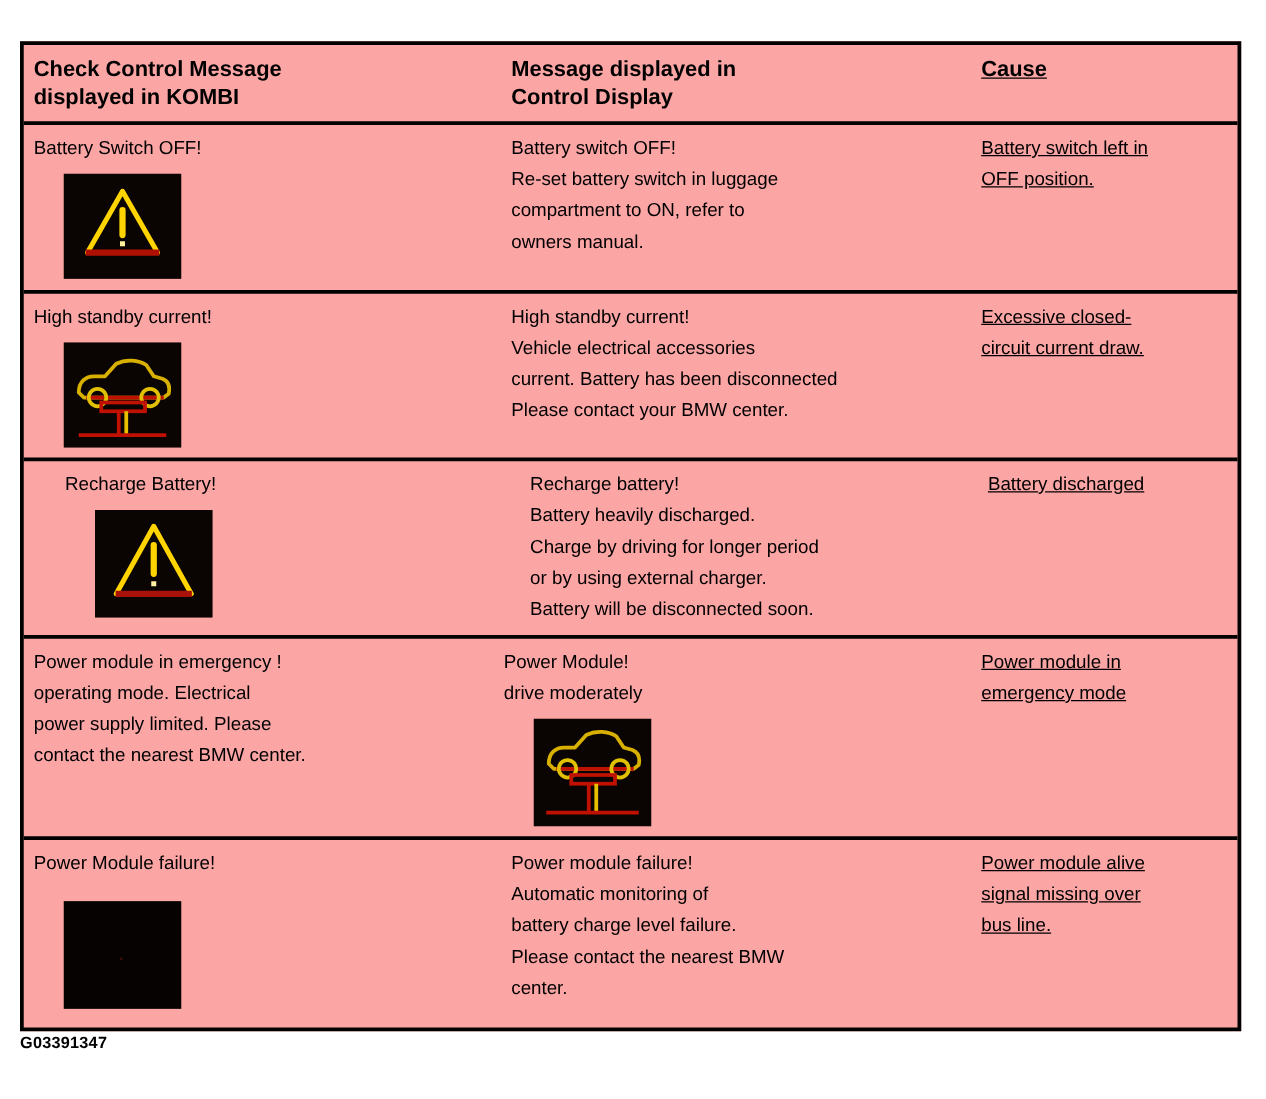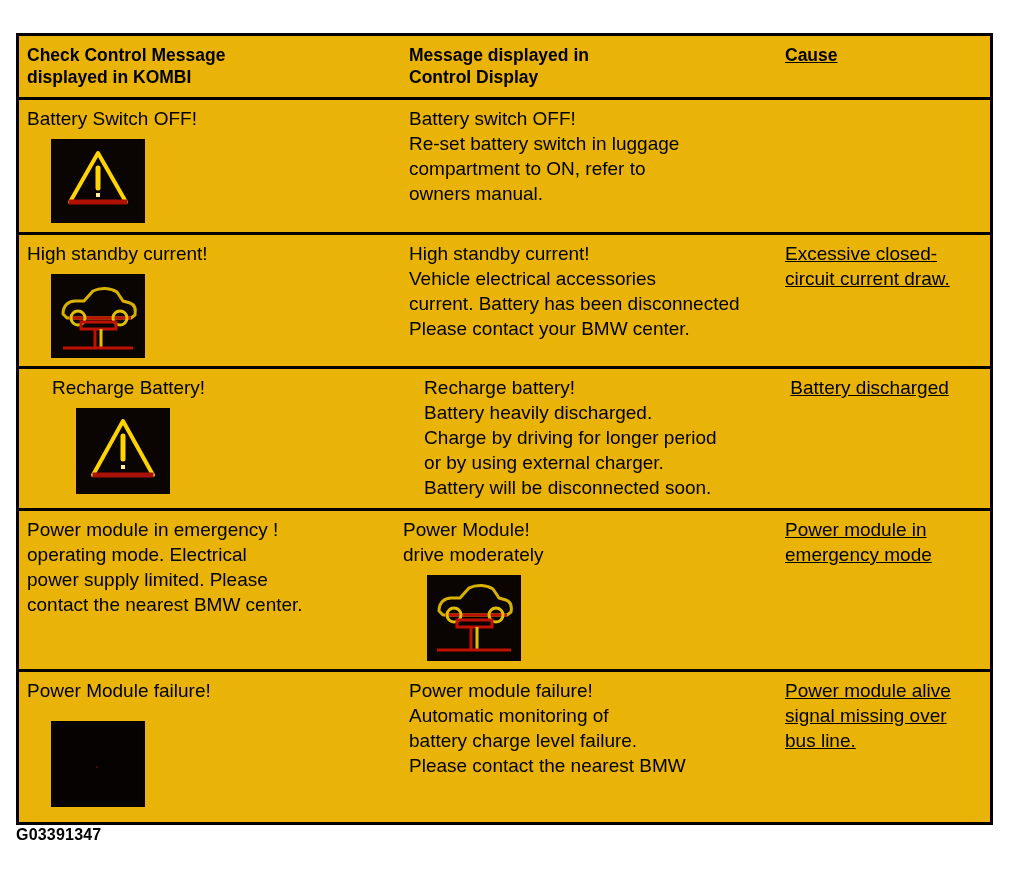--- a/index.html
+++ b/index.html
@@ -23,42 +23,42 @@
     height: 879px;
   }
 
   .table-wrap {
     position: absolute;
     left: 16px;
     top: 33px;
     width: 977px;
     border: 3px solid #000;
     box-sizing: border-box;
-    background: #eab308;
+    background: #fca5a5;
   }
 
   .row {
     display: flex;
     border-bottom: 3px solid #000;
     box-sizing: border-box;
   }
   .row:last-child { border-bottom: none; }
 
   .row.header-row .cell {
     font-weight: bold;
     font-size: 17.5px;
     line-height: 22px;
     padding-top: 8px;
   }
   .row.header-row { min-height: 64px; }
 
   .cell {
     box-sizing: border-box;
     padding: 6px 8px 8px 8px;
-    font-size: 19px;
+    font-size: 15px;
     line-height: 25px;
   }
   .col-kombi { width: 382px; }
   .col-display { width: 376px; }
   .col-cause  { width: 213px; text-decoration: underline; }
 
   .cell .line { white-space: nowrap; }
 
   
   .icon-box {
@@ -78,21 +78,21 @@
   .r1 { min-height: 135px; }
   .r2 { min-height: 133px; }
   .r3 { min-height: 140px; padding-left: 25px; }
   .r4 { min-height: 155px; }
   .r5 { min-height: 150px; }
 
   .footer-code {
     position: absolute;
     left: 16px;
     top: 826px;
-    font-size: 16px;
+    font-size: 13px;
     font-weight: bold;
     letter-spacing: 0.2px;
     font-family: "Liberation Sans", sans-serif;
   }
 </style>
 </head>
 <body>
 
 <div id="page">
 
@@ -123,20 +123,24 @@
             <path d="M47 29 L47 49" stroke="#ffd400" stroke-width="5" stroke-linecap="round"></path>
             <rect x="45" y="54" width="4" height="4" fill="#fff0a0"></rect>
           </svg>
         </div>
       </div>
       <div class="cell col-display">
         <div class="line">Battery switch OFF!</div>
         <div class="line">Re-set battery switch in luggage</div>
         <div class="line">compartment to ON, refer to</div>
         <div class="line">owners manual.</div>
+      </div>
+      <div class="cell col-cause">
+        <div class="line">Battery switch left in</div>
+        <div class="line">OFF position.</div>
       </div>
     </div>
 
     <div class="row r2">
       <div class="cell col-kombi">
         <div class="line">High standby current!</div>
         <div class="icon-box">
           <svg viewBox="0 0 94 84" xmlns="http://www.w3.org/2000/svg" aria-hidden="true">
             <rect x="0" y="0" width="94" height="84" fill="#0a0503"></rect>
             <path d="M12 40 C12 31 18 27 24 27 L33 27 L42 17 C50 13 60 14 66 18 L72 27 L79 29 C84 31 85 36 84 41 L80 44 L16 44 Z" fill="none" stroke="#d8b000" stroke-width="3" stroke-linejoin="round"></path>
@@ -225,20 +229,21 @@
             <rect x="0" y="0" width="94" height="86" fill="#070202"></rect>
             <rect x="45" y="45" width="2" height="2" fill="#3a0c06"></rect>
           </svg>
         </div>
       </div>
       <div class="cell col-display">
         <div class="line">Power module failure!</div>
         <div class="line">Automatic monitoring of</div>
         <div class="line">battery charge level failure.</div>
         <div class="line">Please contact the nearest BMW</div>
+        <div class="line">center.</div>
       </div>
       <div class="cell col-cause">
         <div class="line">Power module alive</div>
         <div class="line">signal missing over</div>
         <div class="line">bus line.</div>
       </div>
     </div>
 
   </div>
 

